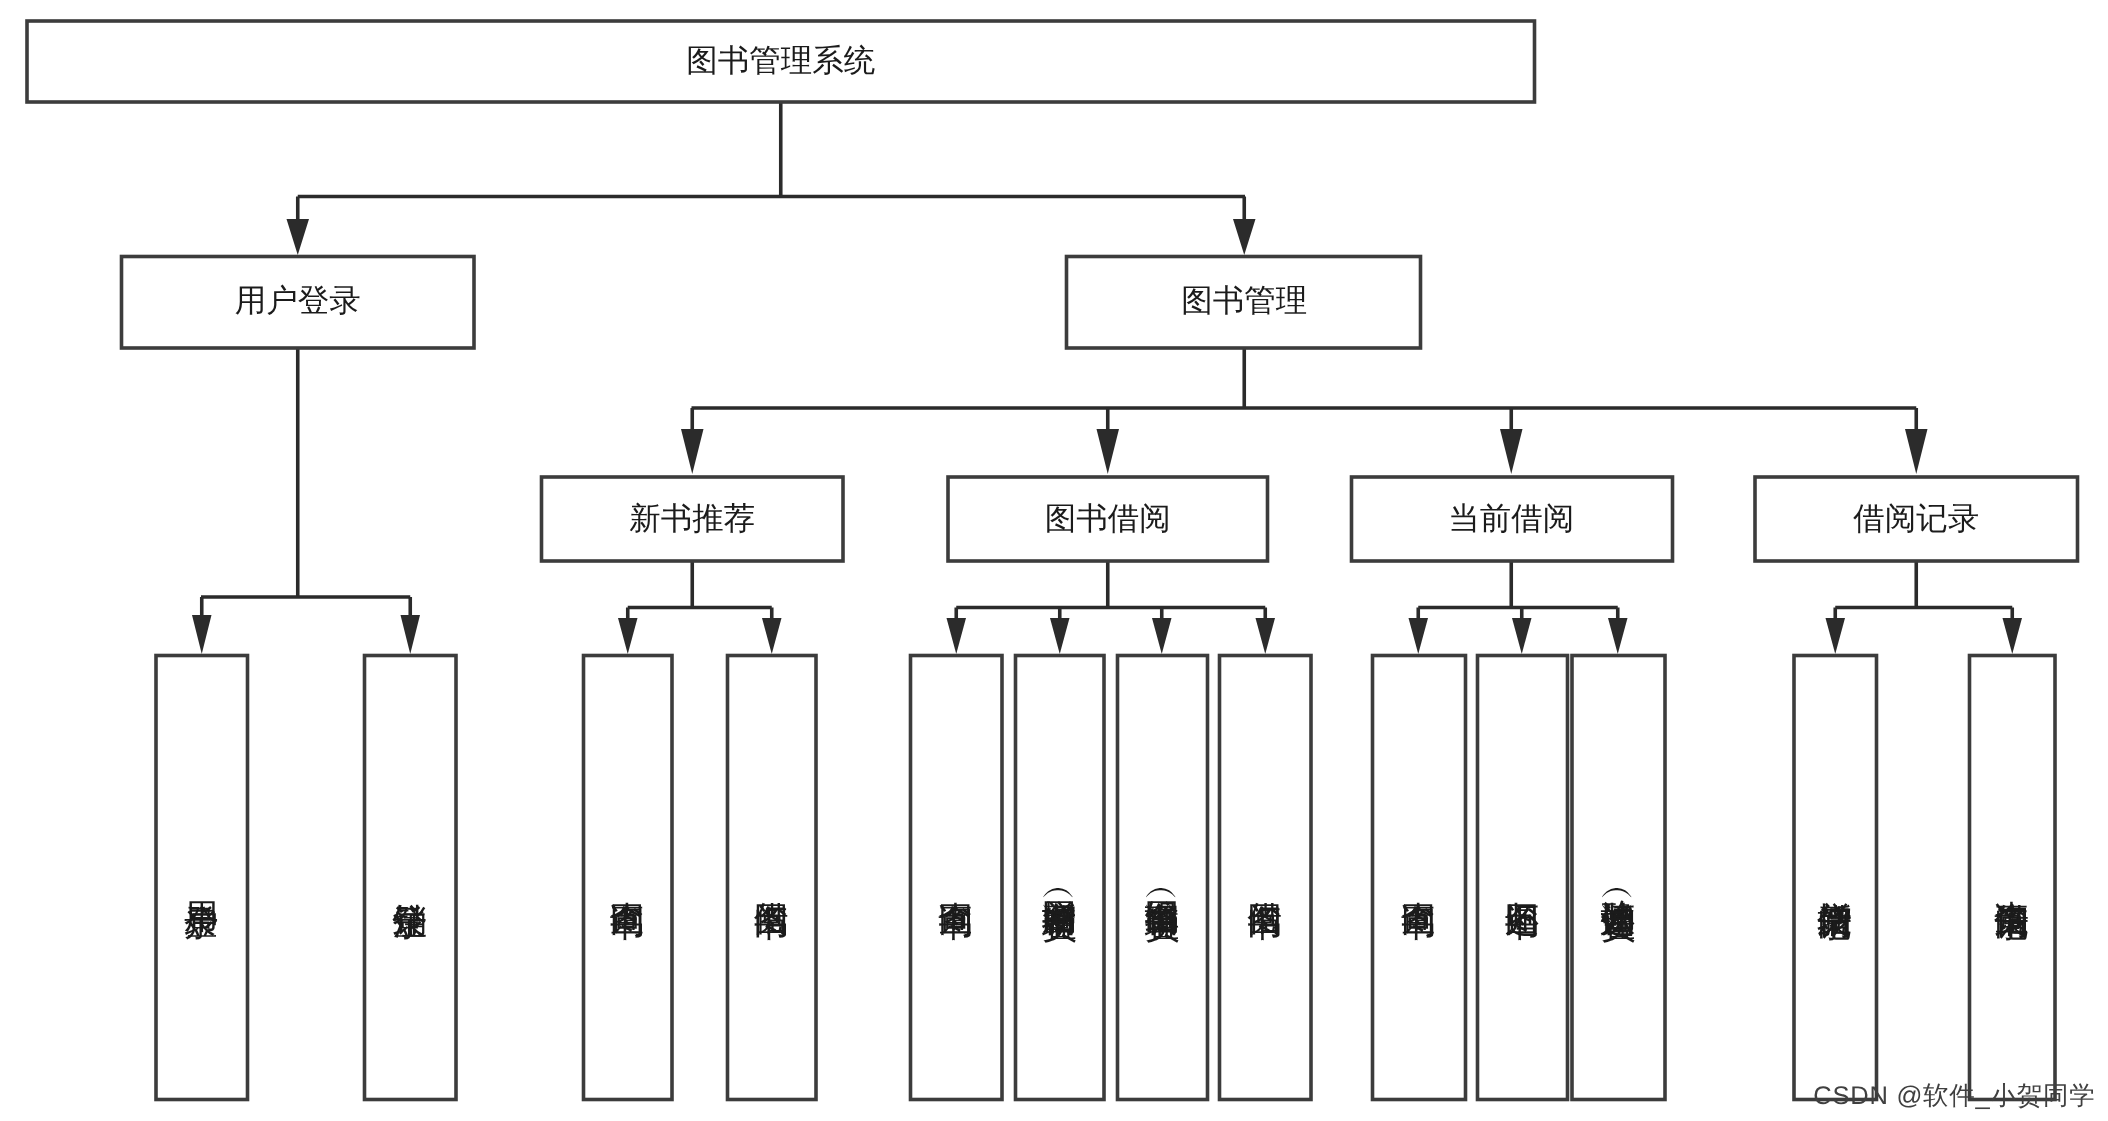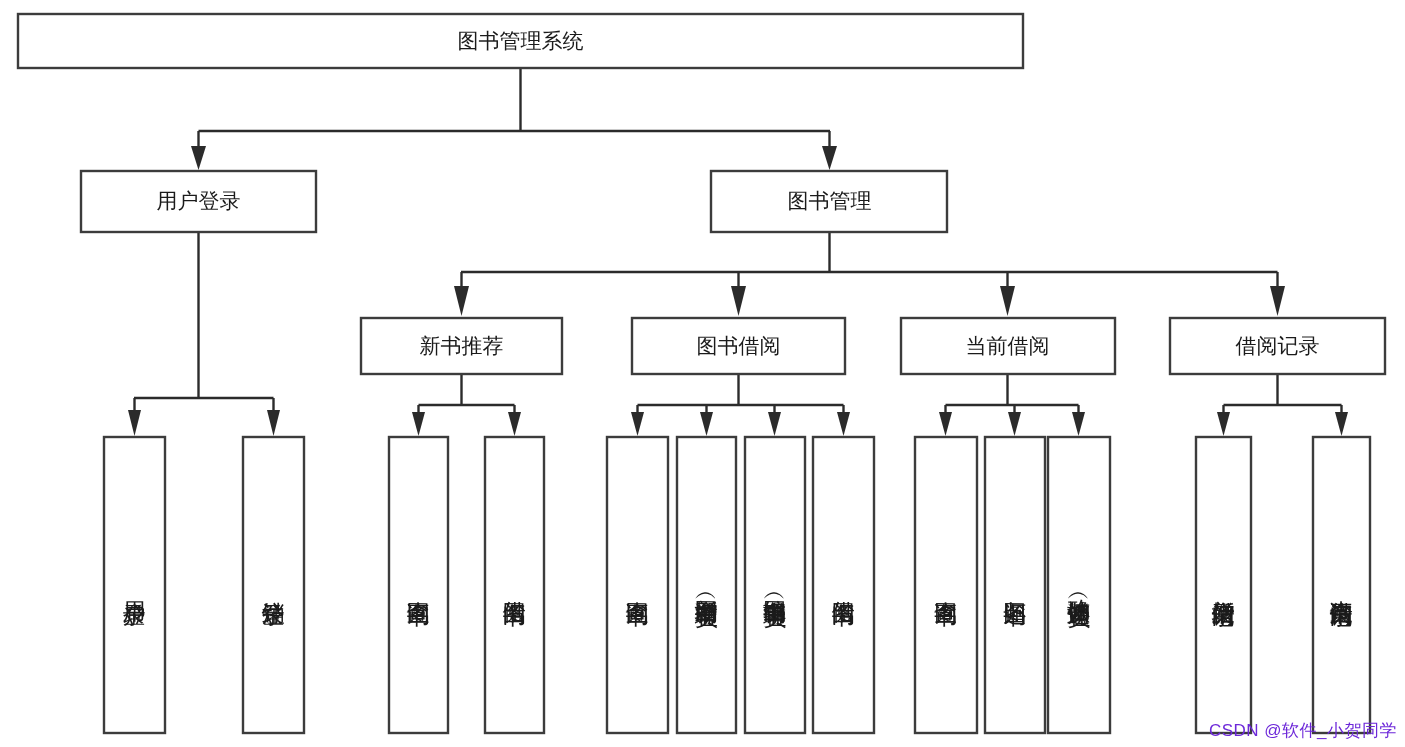--- a/index.html
+++ b/index.html
@@ -67,21 +67,21 @@
     text-align: center;
     pointer-events: none;
     user-select: none;
   }
   .watermark {
     position: absolute;
     right: 8px;
     bottom: 5px;
     font-family: "Liberation Sans", "DejaVu Sans", sans-serif;
     font-size: 17px;
-    color: #6d28d9;
+    color: #404040;
     letter-spacing: 0.5px;
     white-space: nowrap;
     user-select: none;
     margin-top: 44px;
   }
 </style>
 </head>
 <body>
 
 <div id="diagram-root">

